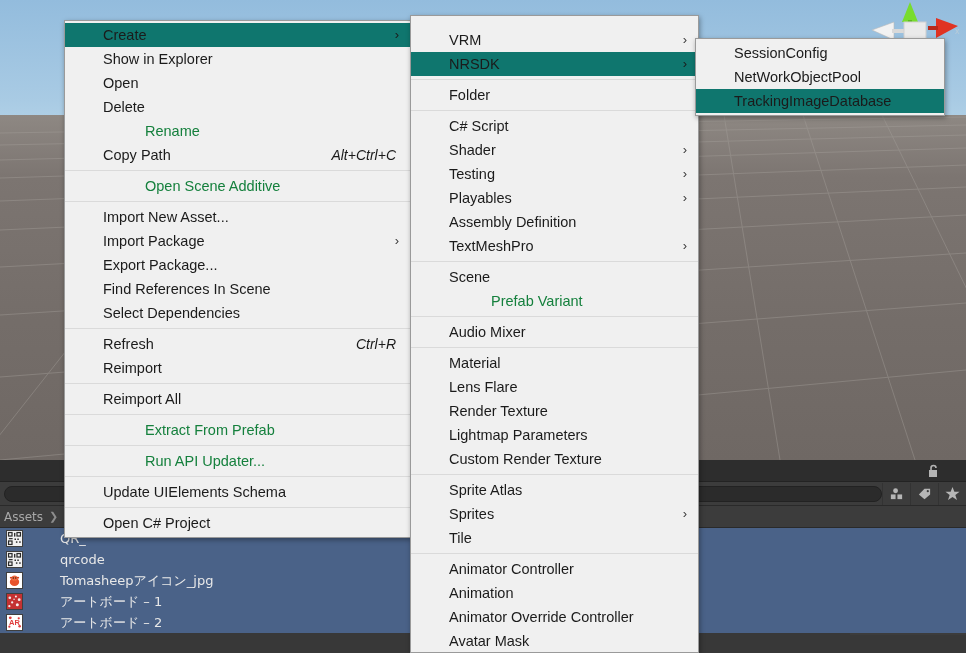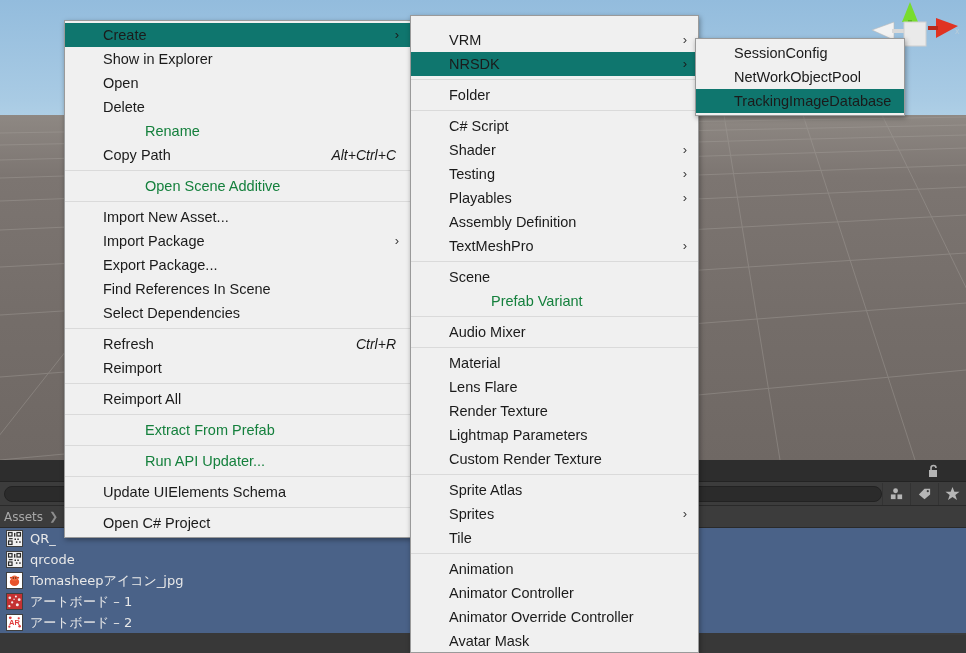--- a/index.html
+++ b/index.html
@@ -67,26 +67,26 @@
     font-family: "DejaVu Sans", sans-serif;
   }
   .breadcrumb-sep { color: #8d8d8d; padding: 0 6px; font-size: 11px; }
 
   .asset-list { position: absolute; left: 0; top: 68px; width: 966px; height: 107px; }
   .asset-row {
     display: flex; align-items: center; height: 21px;
     background: #4a6288; padding-left: 6px;
   }
   .asset-thumb {
-    width: 17px; height: 17px; margin-right: 7px; flex: none;
+    width: 17px; height: 17px; margin-right: 21px; flex: none;
     border: 1px solid #3f3f3f; background: #ddd; position: relative; overflow: hidden;
   }
   .asset-label {
     font-size: 13px; color: #e8e8e8;
-    font-family: "DejaVu Sans", sans-serif; white-space: nowrap;
+    font-family: "DejaVu Sans", sans-serif; white-space: nowrap; margin-left: 16px;
   }
   .project-footer {
     position: absolute; left: 0; bottom: 0; width: 966px; height: 18px; background: #383838;
   }
 
   
   .menu {
     position: absolute;
     background: #f0f0f0;
     border: 1px solid #9a9a9a;
@@ -108,21 +108,21 @@
     position: absolute; right: 11px; top: 0; height: 24px;
     display: flex; align-items: center; font-size: 13px; color: #3a3a3a;
   }
   .menu-item.disabled, .menu-item.disabled .mi-shortcut { color: #15803d; margin-left: 42px; }
   .menu-item.selected { background: #0f766e; }
   .menu-item.selected .mi-arrow { color: #1b1b1b; }
   .menu-sep { height: 1px; background: #dadada; margin: 3px 0; }
 
   #menu-context { left: 64px; top: 20px; width: 347px; }
   #menu-create  { left: 410px; top: 15px; width: 289px; padding: 12px 0 0 0; }
-  #menu-nrsdk   { left: 695px; top: 38px; width: 210px; }
+  #menu-nrsdk   { left: 695px; top: 38px; width: 250px; }
 
   .menu-clipped { max-height: 638px; overflow: hidden; }
 </style>
 </head>
 <body>
 
 <div id="root">
 
   <div class="scene-view">
     <div class="ground">
@@ -420,24 +420,24 @@
       </div>
       <div class="menu-item">
         <span class="mi-label">Sprites</span>
         <span class="mi-arrow">›</span>
       </div>
       <div class="menu-item">
         <span class="mi-label">Tile</span>
       </div>
       <div class="menu-sep"></div>
       <div class="menu-item">
+        <span class="mi-label">Animator Controller</span>
+      </div>
+      <div class="menu-item">
         <span class="mi-label">Animation</span>
-      </div>
-      <div class="menu-item">
-        <span class="mi-label">Animator Controller</span>
       </div>
       <div class="menu-item">
         <span class="mi-label">Animator Override Controller</span>
       </div>
       <div class="menu-item">
         <span class="mi-label">Avatar Mask</span>
       </div>
     </div>
   <div class="menu" id="menu-nrsdk">
       <div class="menu-item">

